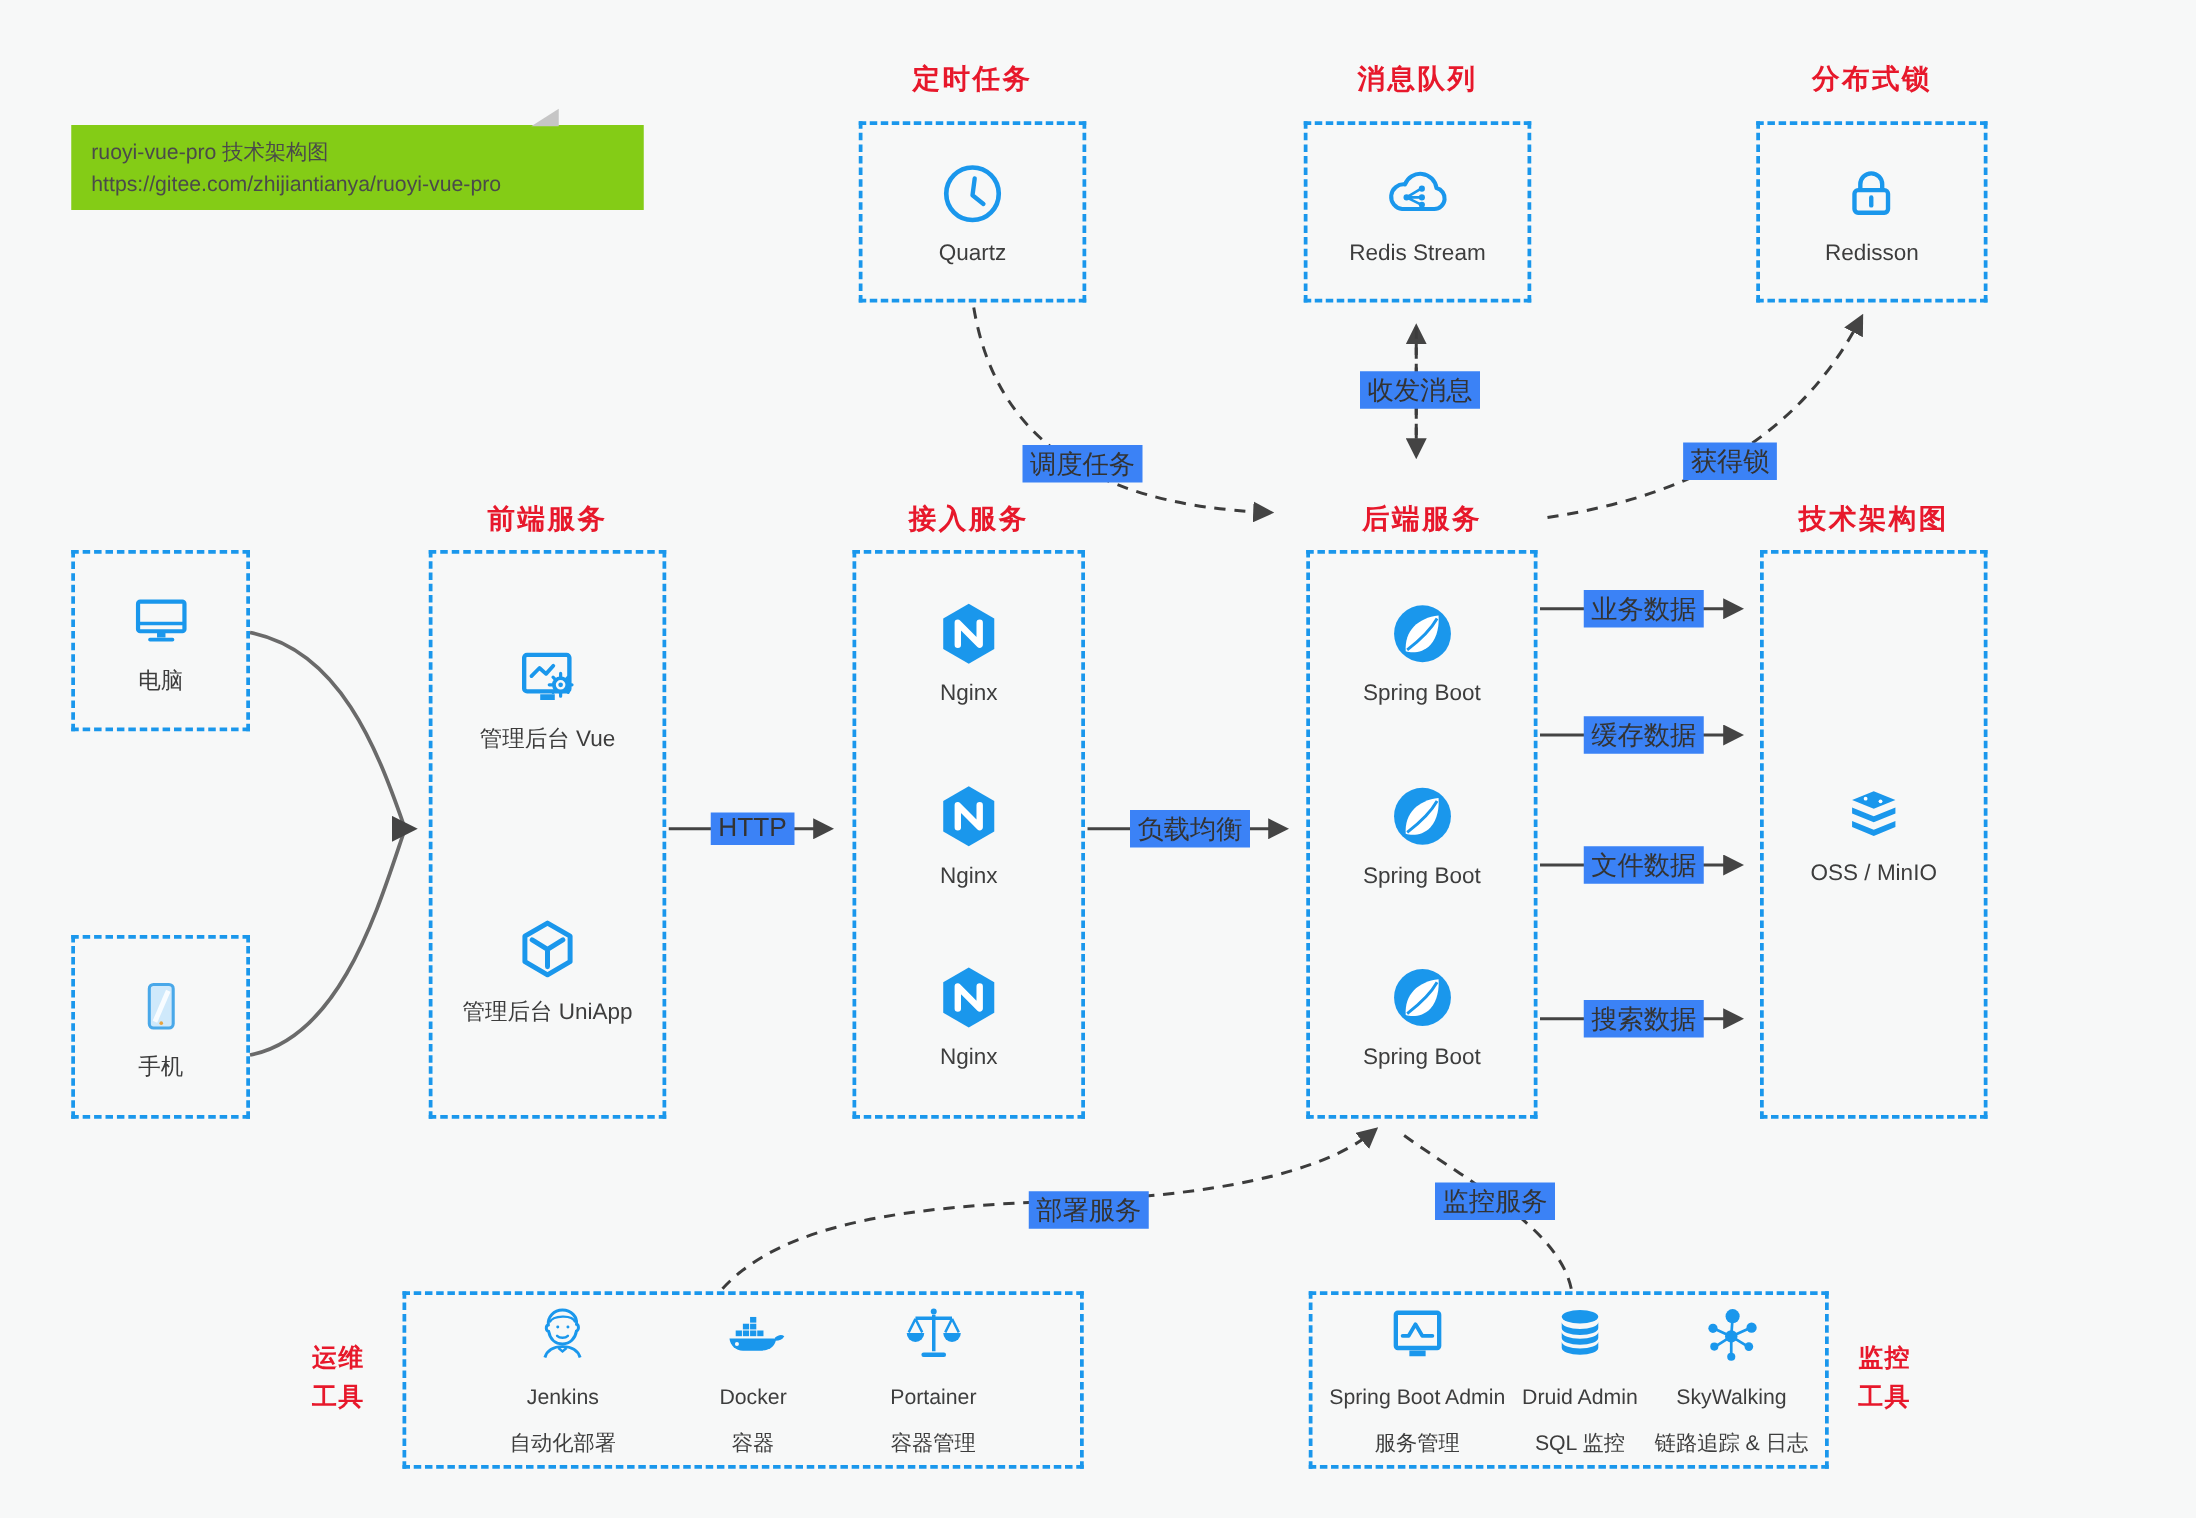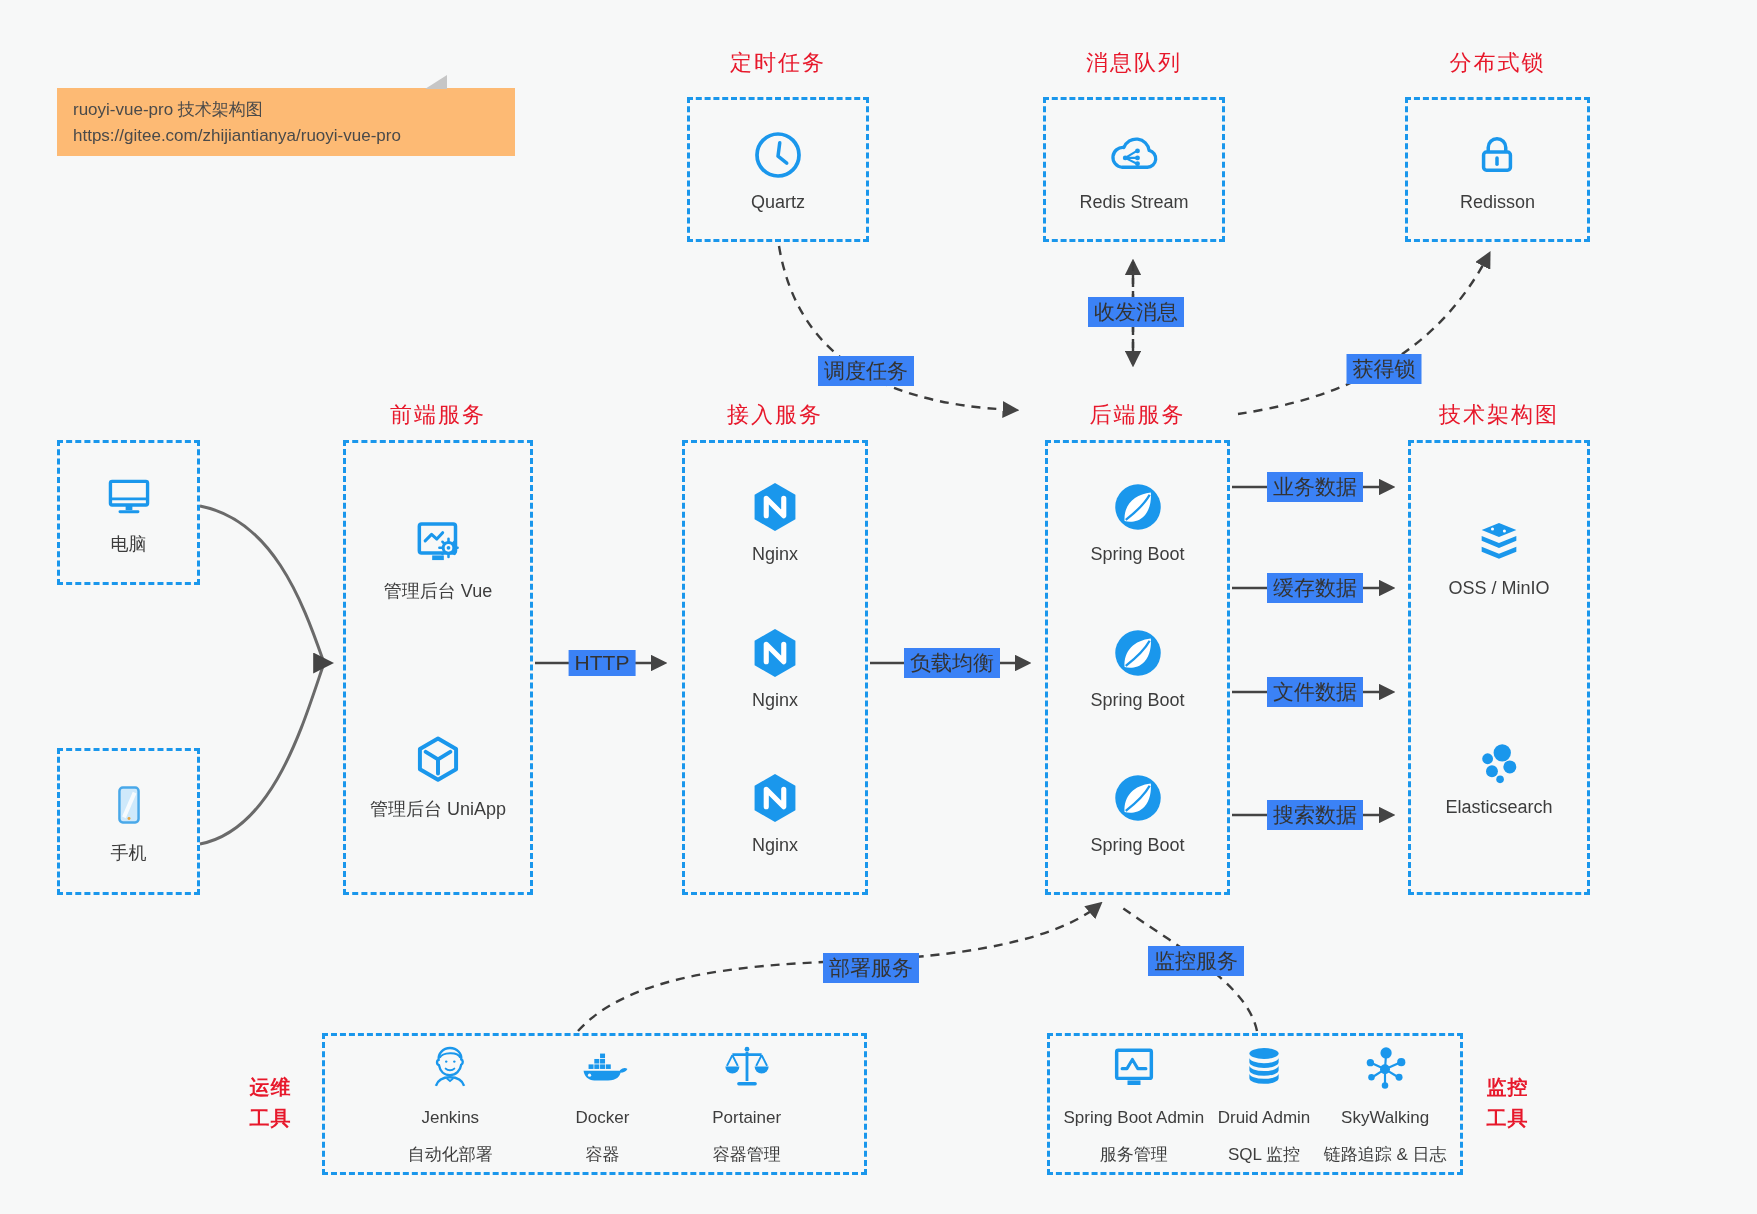--- a/index.html
+++ b/index.html
@@ -3,32 +3,32 @@
 <meta charset="utf-8">
 <style>
   html,body{margin:0;padding:0;background:#f7f8f8;}
   .canvas{position:relative;width:1757px;height:1214px;background:#f7f8f8;overflow:hidden;
           font-family:"Liberation Sans","DejaVu Sans",sans-serif;color:#3d3d3d;}
   svg.overlay{position:absolute;left:0;top:0;pointer-events:none;}
   .gbox{position:absolute;border:3px dashed #1a97ec;box-sizing:border-box;display:flex;background:transparent;}
   .col{flex-direction:column;padding:6px 0;}
   .row{flex-direction:row;align-items:center;justify-content:space-evenly;}
   .single{align-items:center;justify-content:center;}
-  .gtitle{position:absolute;color:#e7182b;font-weight:normal;font-size:22px;letter-spacing:2px;
+  .gtitle{position:absolute;color:#e7182b;font-weight:bold;font-size:22px;letter-spacing:2px;
           text-align:center;white-space:nowrap;}
   .node{flex:1;display:flex;flex-direction:column;align-items:center;justify-content:center;gap:9px;}
   .nlabel{font-size:18px;color:#3d3d3d;white-space:nowrap;}
   .bnode{display:flex;flex-direction:column;align-items:center;gap:14px;}
   .bname,.bdesc{font-size:17px;color:#3d3d3d;line-height:1.35;white-space:nowrap;}
   .elabel{position:absolute;transform:translate(-50%,-50%);background:#3b82f6;padding:1px 6px;
           font-size:21px;color:#333;white-space:nowrap;}
   .sidelabel{position:absolute;color:#e7182b;font-weight:bold;font-size:20px;line-height:1.55;
              letter-spacing:1px;text-align:center;}
   .sidelabel span{display:block;}
-  .note{position:absolute;left:57px;top:88px;width:458px;height:68px;background:#fdba74;
+  .note{position:absolute;left:57px;top:100px;width:458px;height:68px;background:#84cc16;
         box-sizing:border-box;padding:9px 16px;font-size:17px;color:#4a4a4a;line-height:1.5;}
   .note div{white-space:nowrap;}
   .notefold{position:absolute;left:368px;top:-13px;width:0;height:0;
             border-left:22px solid transparent;border-bottom:14px solid #c6c6c6;}
   .ic{display:block;}
 </style>
 </head>
 <body>
 
 <div class="canvas">
@@ -306,26 +306,20 @@
     </div>
   </div>
 
   <div class="gbox col" style="left:1408px;top:440px;width:182px;height:455px">
     <div class="node">
       <svg class="ic" width="52" height="52" viewBox="0 0 48 48">
           <use href="#ic-redis"></use>
         </svg>
       <div class="nlabel">OSS / MinIO</div>
     </div>
-    <div class="node">
-      <svg class="ic" width="52" height="52" viewBox="0 0 48 48">
-          <use href="#ic-es"></use>
-        </svg>
-      <div class="nlabel">Elasticsearch</div>
-    </div>
   </div>
 
   <div class="sidelabel" style="left:233px;top:1072px;width:75px">
     <span>运维</span>
     <span>工具</span>
   </div>
   <div class="gbox row" style="left:322px;top:1033px;width:545px;height:142px">
     <div class="bnode">
       <svg class="ic" width="52" height="52" viewBox="0 0 48 48">
           <use href="#ic-jenkins"></use>

